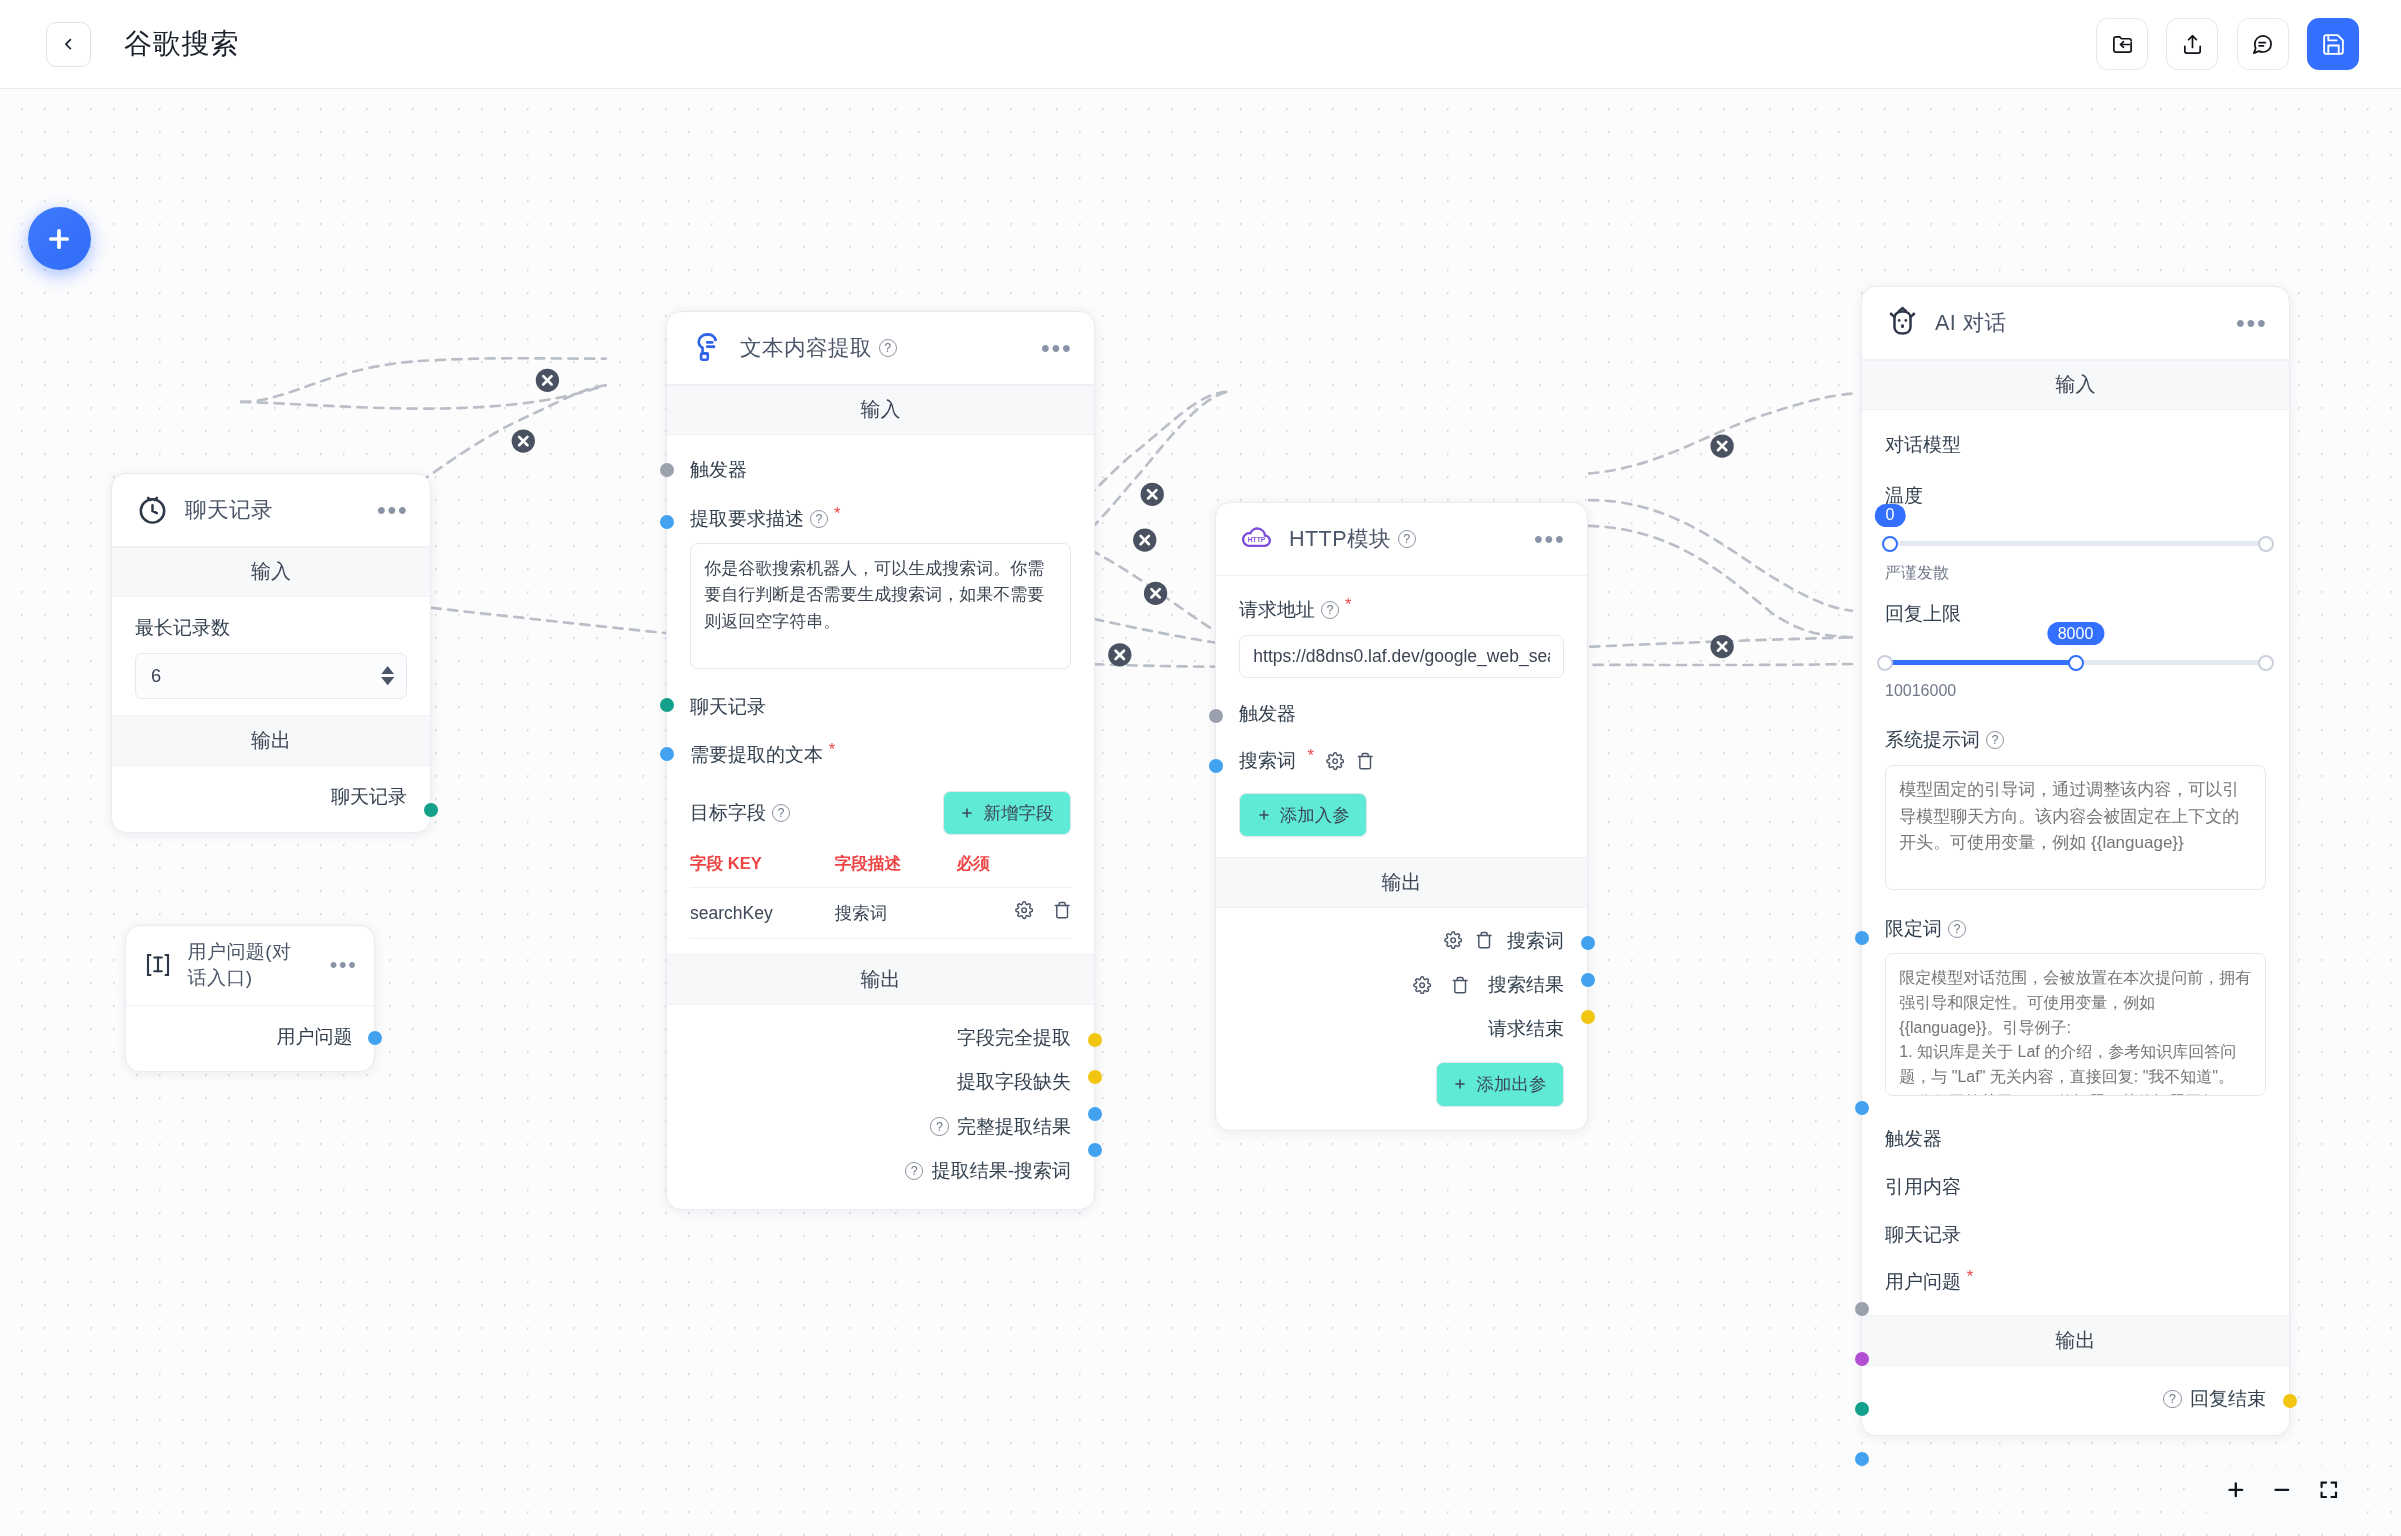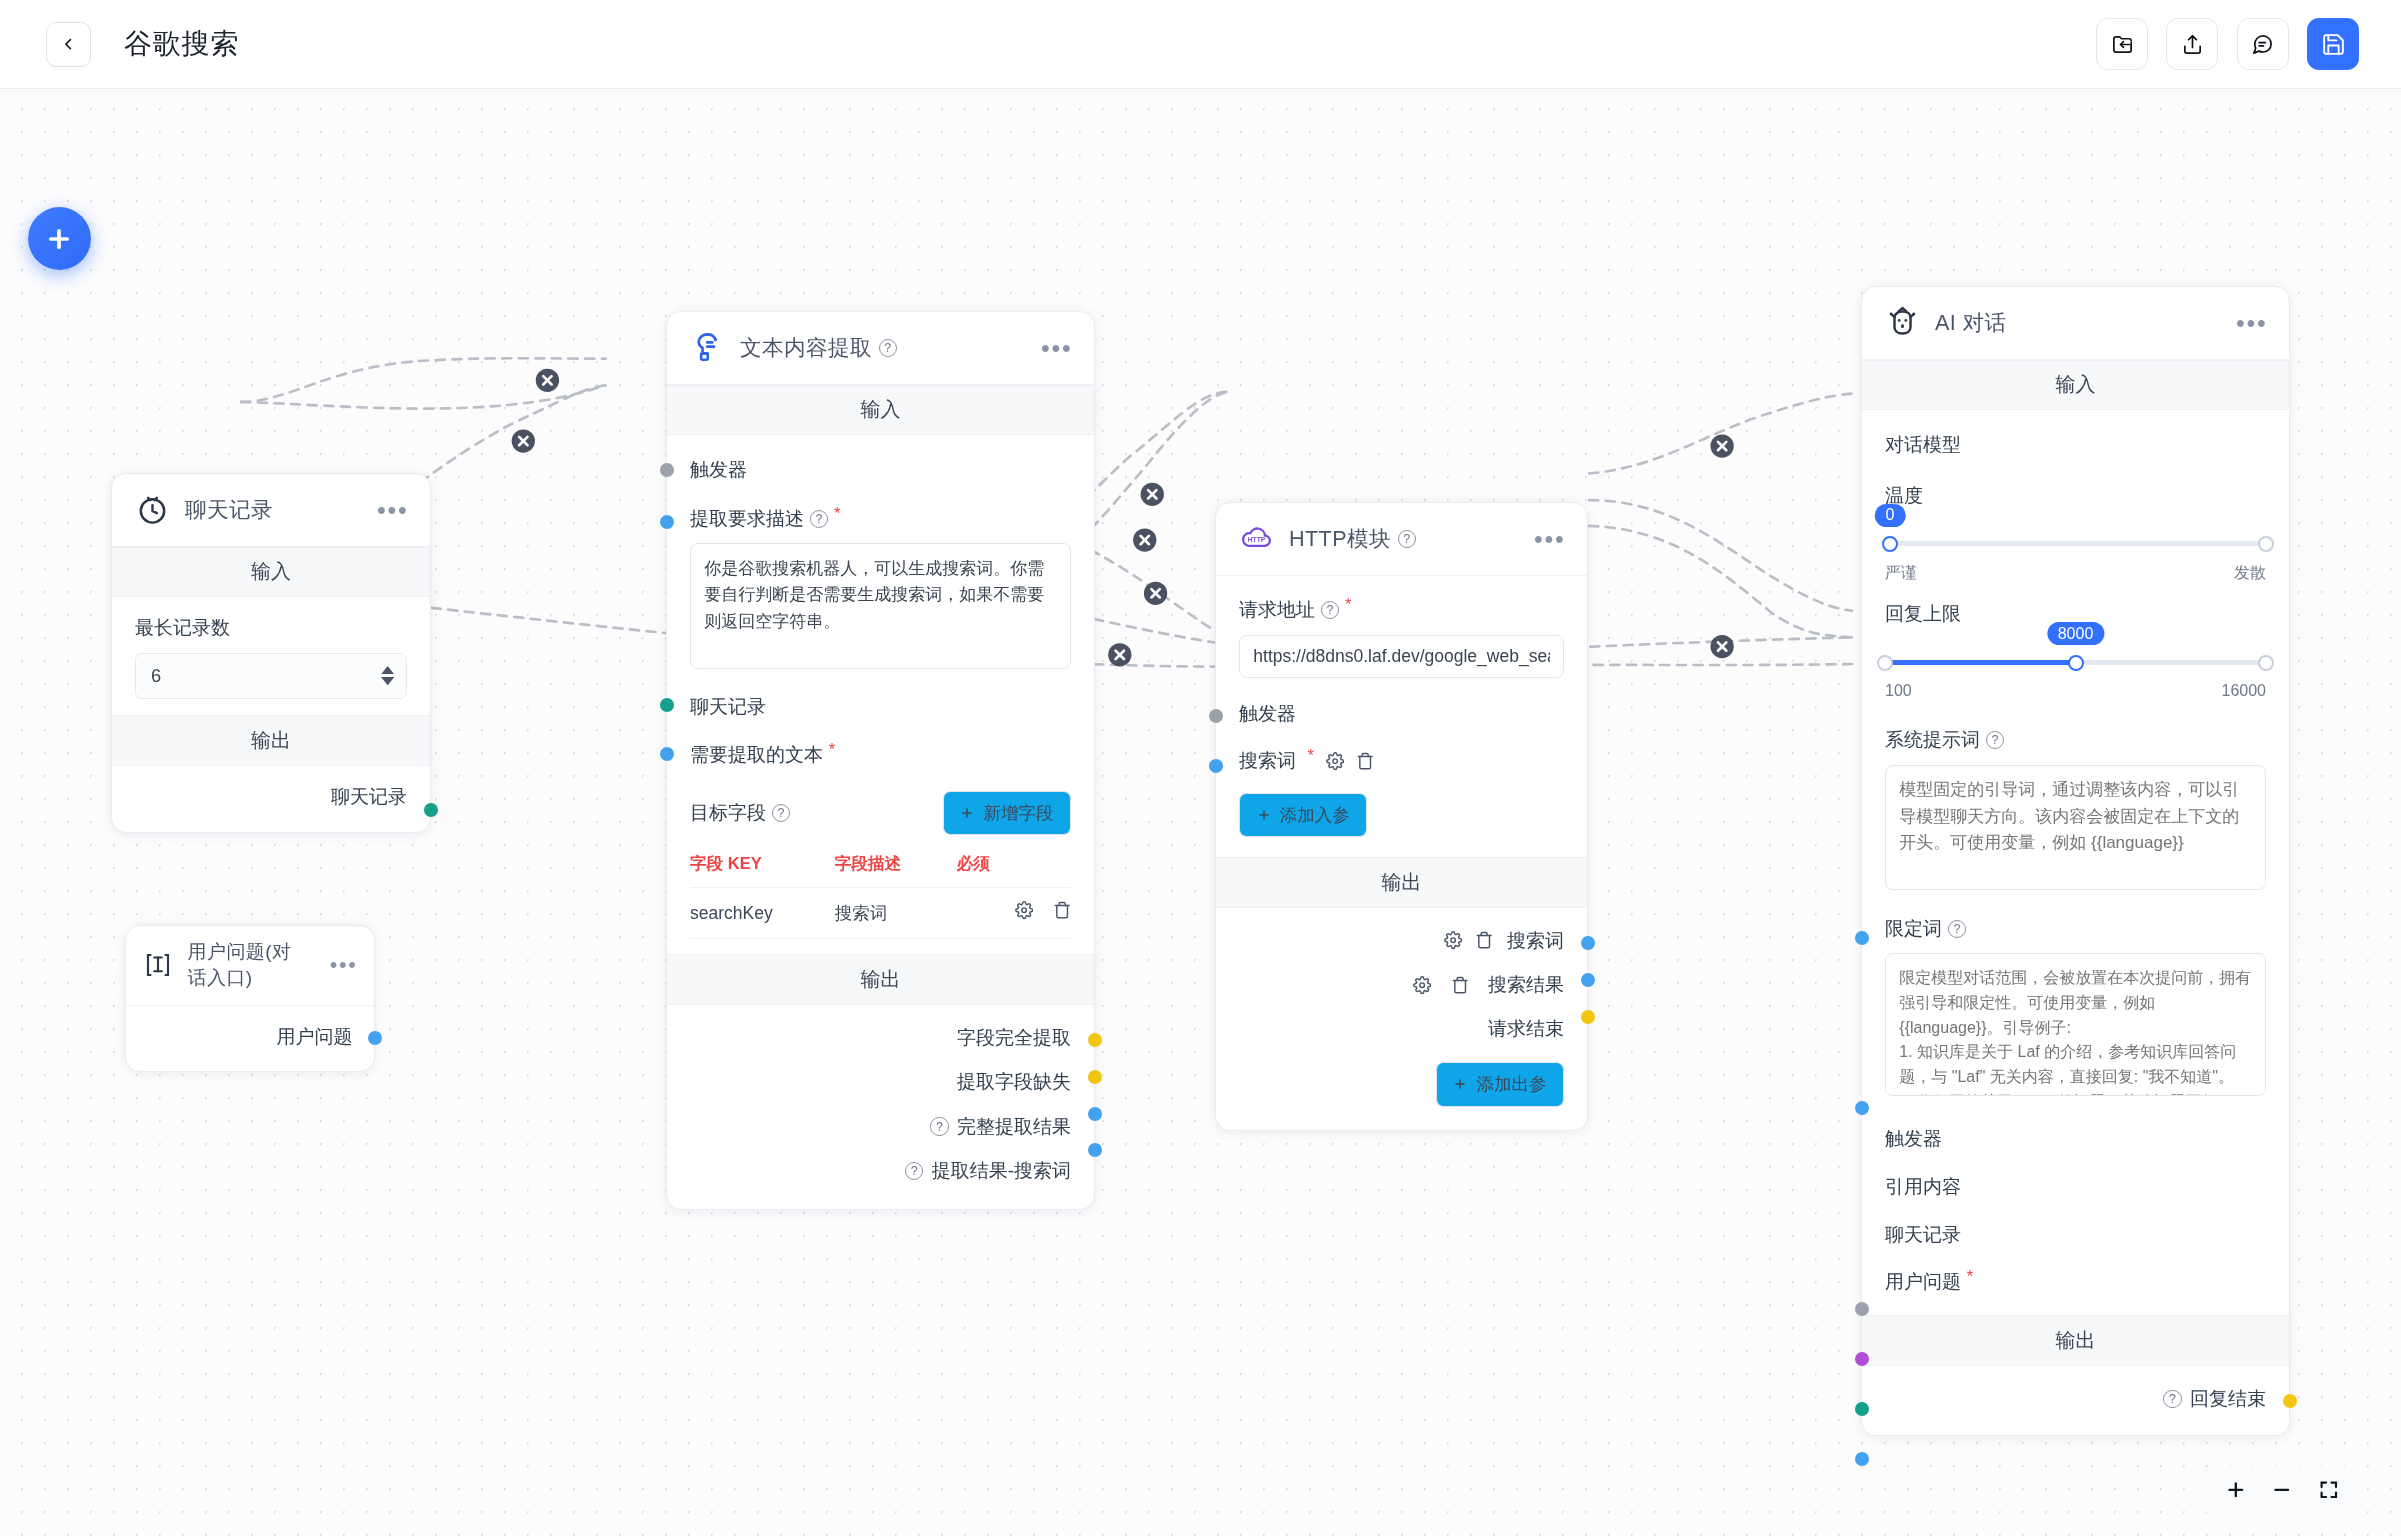--- a/index.html
+++ b/index.html
@@ -99,21 +99,21 @@
   .p-gray  { background: #9aa1ad; }
   .p-teal  { background: #14a08a; }
   .p-yellow{ background: #f2c511; }
   .p-purple{ background: #b14ed4; }
   .row-out {
     display: flex; align-items: center; justify-content: flex-end; gap: 8.3px;
     font-size: 19px; color: #33404f;
   }
   .gear, .trash { width: 18.3px; height: 18.3px; cursor: pointer; }
   .ghost-btn {
-    border: 0.8px solid #e2e5eb; border-radius: 7.5px; background: #0ea5e9;
+    border: 0.8px solid #e2e5eb; border-radius: 7.5px; background: #5eead4;
     padding: 9.2px 16.6px; font-size: 17.5px; color: #3d4757; cursor: pointer;
     display: inline-flex; align-items: center; gap: 9.2px; font-family: inherit;
   }
   .tbl { width: 100%; border-collapse: collapse; margin-top: 13.3px; }
   .tbl th {
     text-align: left; font-size: 16.6px; color: #ef4444; font-weight: 700;
     padding: 5px 0 11.6px 0;
   }
   .tbl td {
     font-size: 17.5px; color: #3d4757; padding: 13.3px 0;
@@ -146,21 +146,21 @@
   .sfill { position: absolute; left: 0; top: 9.2px; height: 5px; background: #3370ff; border-radius: 2.5px; }
   .sknob {
     position: absolute; top: 4.2px; width: 16px; height: 16px; border-radius: 50%;
     background: #fff; border: 2.9px solid #3370ff; transform: translateX(-50%); cursor: pointer;
   }
   .sknob.end { border-color: #c9cfdc; border-width: 2.1px; }
   .sbubble {
     position: absolute; transform: translateX(-50%); background: #3370ff; color: #fff;
     font-size: 16px; border-radius: 11.6px; padding: 2.5px 10.8px; top: -28px; white-space: nowrap;
   }
-  .srow { display: flex; justify-content: space-between; font-size: 16px; color: #70798a; margin-top: 6.7px; }
+  .srow { display: flex; font-size: 16px; color: #70798a; margin-top: 6.7px; }
 
   
   .zoomctl {
     position: absolute; right: 40px; bottom: 23px; height: 47px;
     background: #fafbfc; border-radius: 7.5px; display: flex; align-items: center;
     gap: 25px; padding: 0 21.6px; z-index: 30;
   }
   .zbtn { cursor: pointer; display: flex; align-items: center; justify-content: center; }
   .edge-x { cursor: pointer; }
 </style>

